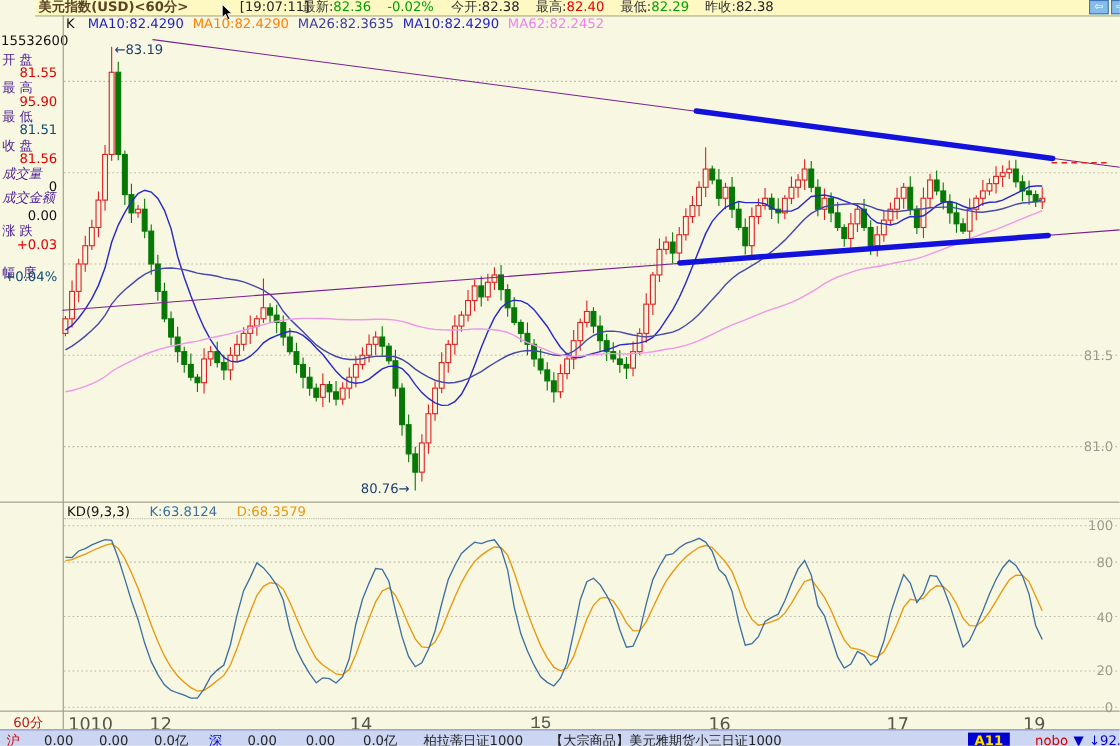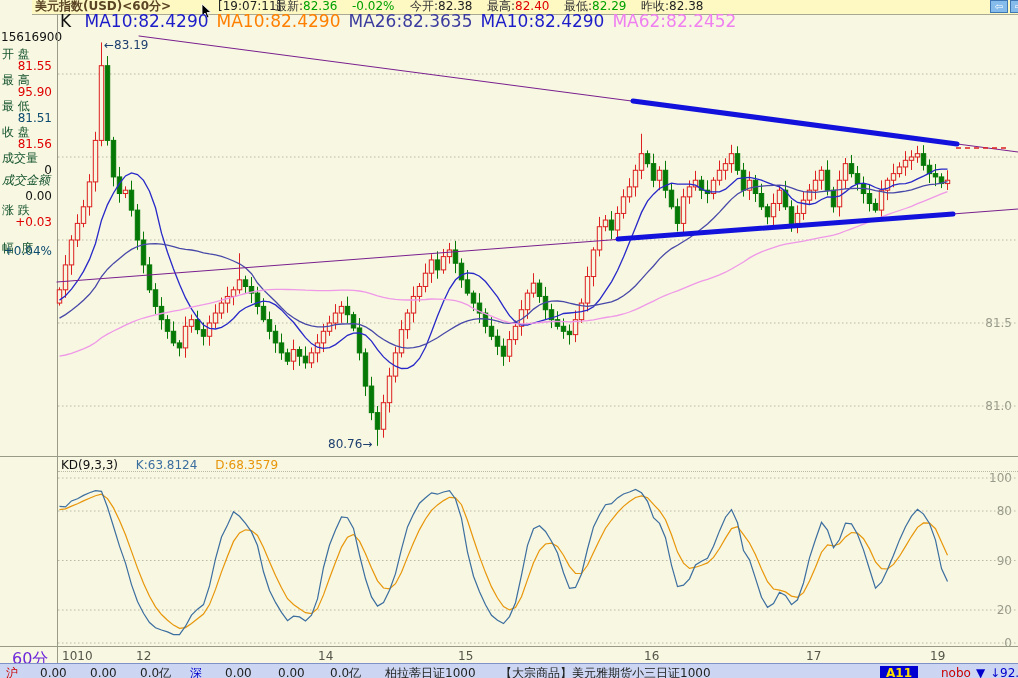--- a/index.html
+++ b/index.html
@@ -18,37 +18,37 @@
   }
   #topbar span{vertical-align:top;}
   .tb-title{position:absolute;left:3px;top:0;color:#5a4424;font-weight:bold;}
   .tb-time{position:absolute;left:186px;top:0;color:#222;}
   .tb-q{position:absolute;top:0;}
   .lbl{color:#333;}
   #win-btns{position:absolute;right:2px;top:0;display:flex;gap:2px;}
   .wbtn{width:18px;height:13px;background:#86bcec;border:1px solid #3f76b4;
     color:#fff;font-size:10px;line-height:11px;text-align:center;box-sizing:border-box;}
   
-  #ma-header{position:absolute;left:60px;top:15px;white-space:nowrap;font-size:17px;line-height:13px;}
+  #ma-header{position:absolute;left:60px;top:15px;white-space:nowrap;font-size:12px;line-height:13px;}
   #ma-header span{margin-right:8px;}
   
   #sidebar{position:absolute;left:0;top:28px;width:56px;font-size:12px;}
   .sb-dt{position:absolute;left:1px;top:2px;color:#111;letter-spacing:0;}
-  .sb-label{position:absolute;left:2px;width:52px;color:#14532d;}
+  .sb-label{position:absolute;left:2px;width:52px;color:#4c1d95;}
   .sb-value{position:absolute;right:4px;text-align:center;}
   .axis-lab{position:absolute;right:6px;width:48px;text-align:right;color:#9a9a8c;font-size:12px;}
   
   #vline{position:absolute;left:57px;top:14px;width:1px;height:649px;background:#9a9a88;}
   #sep1{position:absolute;left:0;top:456px;width:1018px;height:1px;background:#9a9a88;}
   #kd-header{position:absolute;left:61px;top:459px;white-space:nowrap;font-size:12px;line-height:12px;}
   #kd-header span{margin-right:14px;}
   #kd-dots{position:absolute;left:58px;top:471px;width:960px;border-top:1px dotted #b9b9a6;}
   #axisline{position:absolute;left:0;top:646px;width:1018px;height:1px;background:#9a9a88;}
-  #xaxis .tick{position:absolute;top:649px;color:#55554a;font-size:12px;text-align:center;}
-  #period-label{position:absolute;left:12px;top:649px;color:#6d28d9;font-size:16px;}
+  #xaxis .tick{position:absolute;top:649px;color:#55554a;font-size:16px;text-align:center;}
+  #period-label{position:absolute;left:12px;top:649px;color:#b91c1c;font-size:12px;}
   
   .anno{position:absolute;color:#1f3f6e;font-size:12px;white-space:nowrap;}
   
   #statusbar{
     position:absolute;left:0;top:663px;width:1018px;height:15px;
     background:#ccd6f2;border-top:1px solid #8090c8;white-space:nowrap;overflow:hidden;
   }
   #statusbar .si{position:absolute;top:2px;font-size:12px;line-height:14px;}
   .badge{background:#0000d0;color:#ffe000;padding:0 6px;font-weight:bold;}
   
@@ -72,47 +72,47 @@
 <svg id="cursor" width="12" height="16">
   <polygon points="1,0 1,12 4,9 6,14 8,13 6,8.5 10,8.5" fill="#000" stroke="#fff" stroke-width="0.8"></polygon>
 </svg>
 
 <div id="ma-header">
   <span style="color:#111">K</span>
   <span id="ma-items"><span style="color: rgb(28, 28, 200);">MA10:82.4290</span><span style="color: rgb(255, 128, 0);">MA10:82.4290</span><span style="color: rgb(60, 60, 158);">MA26:82.3635</span><span style="color: rgb(28, 28, 200);">MA10:82.4290</span><span style="color: rgb(240, 128, 240);">MA62:82.2452</span></span>
 </div>
 
 <div id="sidebar">
-  <div class="sb-dt">15616900</div>
+  <div class="sb-dt">15532600</div>
   <div id="sb-fields">
       <div class="sb-label" style="top: 18px;">开 盘</div>
       <div class="sb-value" style="top: 31px; color: rgb(224, 0, 0);">81.55</div>
       <div class="sb-label" style="top: 44px;">最 高</div>
       <div class="sb-value" style="top: 57px; color: rgb(224, 0, 0);">95.90</div>
       <div class="sb-label" style="top: 70px;">最 低</div>
       <div class="sb-value" style="top: 83px; color: #0c4a6e;">81.51</div>
       <div class="sb-label" style="top: 96px;">收 盘</div>
       <div class="sb-value" style="top: 109px; color: rgb(224, 0, 0);">81.56</div>
-      <div class="sb-label" style="top: 122px;">成交量</div>
+      <div class="sb-label" style="top: 122px; font-style: italic;">成交量</div>
       <div class="sb-value" style="top: 135px; color: rgb(17, 17, 17);">0</div>
       <div class="sb-label" style="top: 144px; font-style: italic;">成交金额</div>
       <div class="sb-value" style="top: 161px; color: rgb(17, 17, 17);">0.00</div>
       <div class="sb-label" style="top: 174px;">涨 跌</div>
       <div class="sb-value" style="top: 187px; color: rgb(224, 0, 0);">+0.03</div>
       <div class="sb-label" style="top: 212px; font-family: Liberation Mono, monospace;">幅 度</div>
       <div class="sb-value" style="top: 216px; color: #0c4a6e;">+0.04%</div>
     </div>
 </div>
 
 <div id="y-labels">
     <div class="axis-lab" style="top: 316px;">81.5</div>
     <div class="axis-lab" style="top: 399px;">81.0</div>
     <div class="axis-lab" style="top: 471px;">100</div>
     <div class="axis-lab" style="top: 504px;">80</div>
-    <div class="axis-lab" style="top: 553.5px;">90</div>
+    <div class="axis-lab" style="top: 553.5px;">40</div>
     <div class="axis-lab" style="top: 603px;">20</div>
     <div class="axis-lab" style="top: 636px;">0</div>
   </div>
 <div id="vline"></div>
 <div id="sep1"></div>
 
 <div id="kd-header">
   <span style="color:#111">KD(9,3,3)</span>
   <span id="kd-k" style="color: rgb(60, 110, 159);">K:63.8124</span>
   <span id="kd-d" style="color: rgb(232, 150, 10);">D:68.3579</span>
@@ -444,21 +444,21 @@
     <div class="anno" style="left: 104px; top: 38px;">←83.19</div>
     <div class="anno" style="left: 328px; top: 437px;">80.76→</div>
   </div>
 
 <div id="axisline"></div>
 <div id="period-label">60分</div>
 <div id="xaxis">
     <div class="tick" style="left: 62px;">1010</div>
     <div class="tick" style="left: 136px;">12</div>
     <div class="tick" style="left: 318px;">14</div>
-    <div class="tick" style="left: 458px;">15</div>
+    <div class="tick" style="left: 482px; font-family: Liberation Mono, monospace;">15</div>
     <div class="tick" style="left: 644px;">16</div>
     <div class="tick" style="left: 806px;">17</div>
     <div class="tick" style="left: 930px;">19</div>
   </div>
 
 <div id="statusbar">
     <div class="si" style="left: 6px; color: rgb(204, 0, 0);">沪</div>
     <div class="si" style="left: 40px; color: rgb(34, 34, 34);">0.00</div>
     <div class="si" style="left: 90px; color: rgb(34, 34, 34);">0.00</div>
     <div class="si" style="left: 140px; color: rgb(34, 34, 34);">0.0亿</div>

